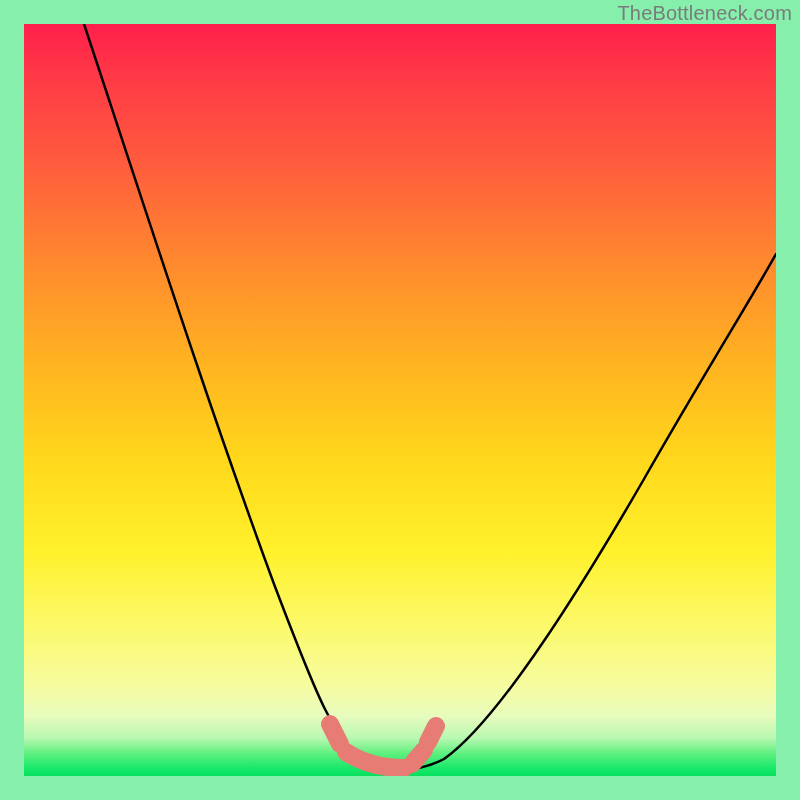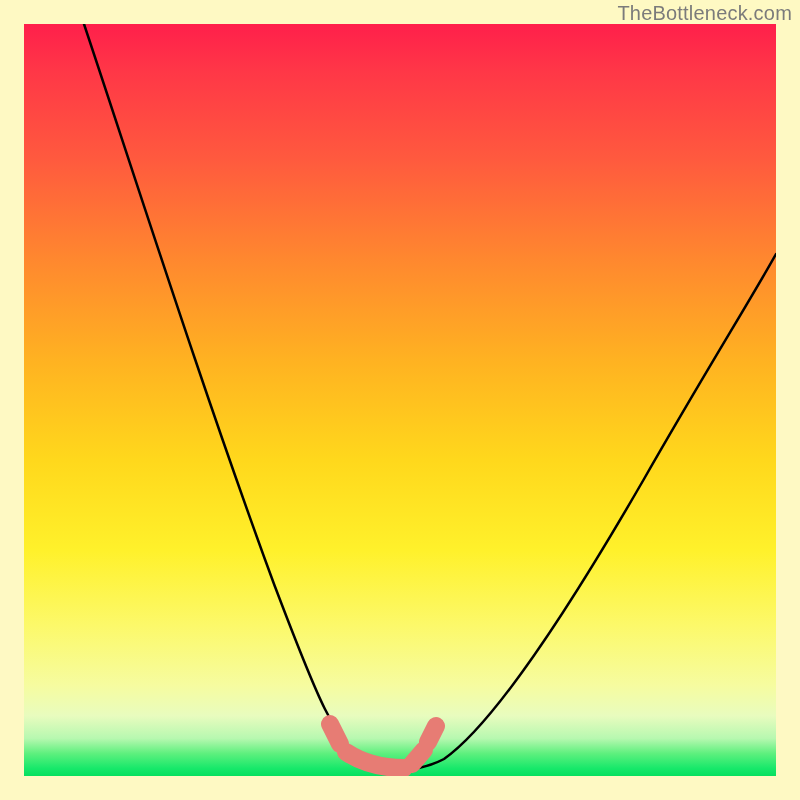--- a/index.html
+++ b/index.html
@@ -7,21 +7,21 @@
     padding: 0;
     width: 800px;
     height: 800px;
     background: #000;
     overflow: hidden;
     font-family: Arial, Helvetica, sans-serif;
   }
   .frame {
     position: absolute;
     inset: 0;
-    background: #fef9c3;
+    background: #86efac;
   }
   .plot-area {
     position: absolute;
     left: 24px;
     top: 24px;
     width: 752px;
     height: 752px;
     overflow: hidden;
   }
   .gradient-bg {

